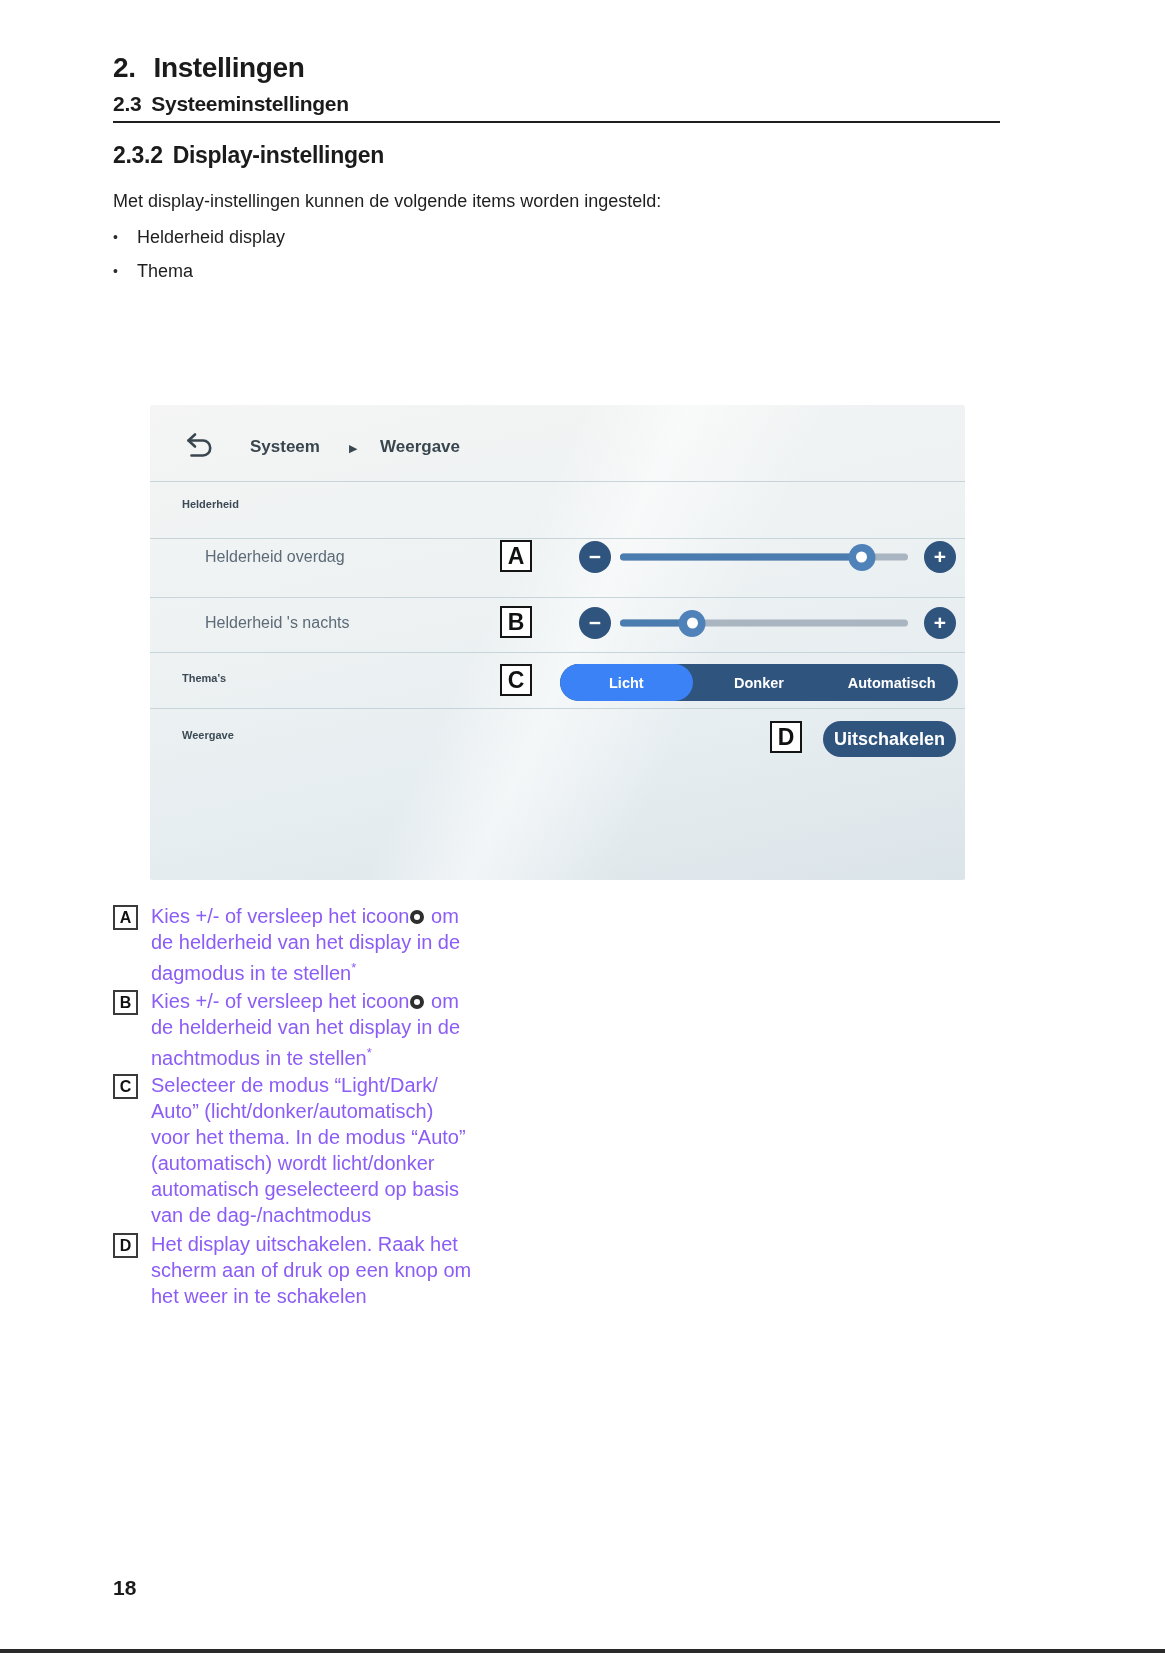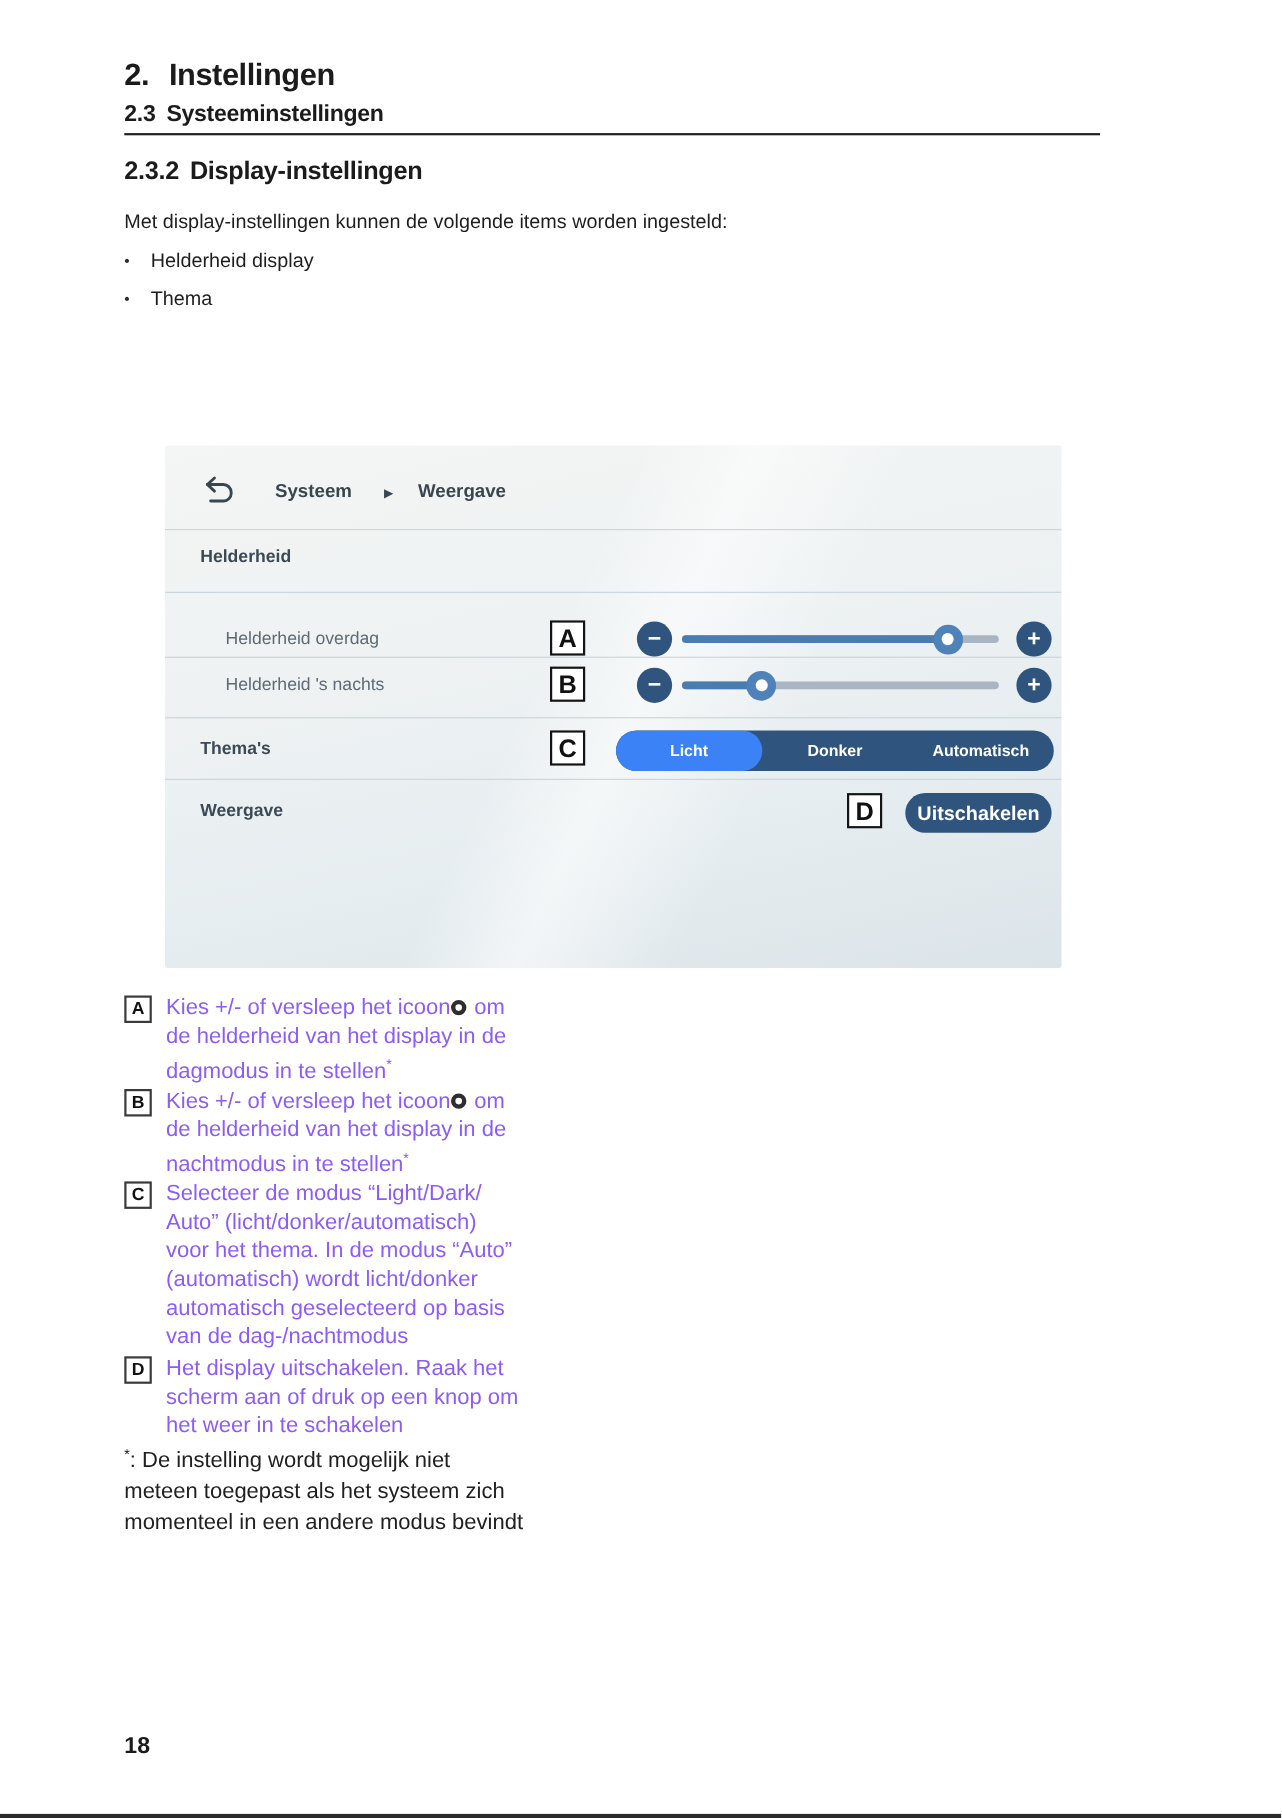--- a/index.html
+++ b/index.html
@@ -28,21 +28,21 @@
   }
   .panel::before{
     content:"";position:absolute;inset:0;
     background:linear-gradient(115deg,rgba(255,255,255,0) 42%,rgba(255,255,255,0.55) 52%,rgba(255,255,255,0) 66%);
     pointer-events:none;
   }
   .p-divider{position:absolute;left:0;width:815px;height:1px;background:#c7d4da;}
   .crumb-text{position:absolute;font-size:17px;font-weight:700;color:#39464f;}
   .crumb-sep{position:absolute;font-size:11px;color:#39464f;}
   .back-btn{position:absolute;left:34px;top:26px;width:30px;height:30px;background:none;border:none;padding:0;cursor:pointer;}
-  .sec-header{position:absolute;left:32px;font-size:16px;font-weight:700;color:#3c4a55;}
+  .sec-header{position:absolute;left:32px;font-size:11px;font-weight:700;color:#3c4a55;}
   .row-label{position:absolute;left:55px;font-size:16px;color:#5c6b77;}
   .marker-box{
     position:absolute;width:32px;height:32px;background:#ffffff;border:2.5px solid #141414;
     display:flex;align-items:center;justify-content:center;
     font-size:23px;font-weight:700;color:#111;box-sizing:border-box;line-height:1;
   }
   .circle-btn{
     position:absolute;width:32px;height:32px;border-radius:50%;background:#2f547e;border:none;
     color:#fff;font-size:21px;font-weight:700;line-height:30px;text-align:center;padding:0;cursor:pointer;
     font-family:"Liberation Sans", sans-serif;
@@ -123,21 +123,21 @@
     </button>
     <span class="crumb-text" style="left:100px;top:32px">Systeem</span>
     <span class="crumb-sep" style="left:199px;top:37px">▶</span>
     <span class="crumb-text" style="left:230px;top:32px">Weergave</span>
 
     <div class="p-divider" style="top:76px"></div>
 
     <div class="sec-header" style="top:93px">Helderheid</div>
     <div class="p-divider" style="top:133px"></div>
 
-    <div class="slider-row" style="top:156px">
+    <div class="slider-row" style="top:132px">
       <span class="row-label" style="top:11px">Helderheid overdag</span>
       <span class="marker-box" style="left:350px;top:3px">A</span>
       <button class="circle-btn" style="left:429px;top:4px">−</button>
       <div class="track">
         <div class="track-fill" style="width: 84%;"></div>
         <div class="thumb" style="left: 84%;"></div>
       </div>
       <button class="circle-btn" style="left:774px;top:4px">+</button>
     </div>
     <div class="p-divider" style="top:192px"></div>
@@ -196,19 +196,16 @@
 van de dag-/nachtmodus</span>
   </div>
 
   <div class="legend-item" style="top:1231px">
     <span class="legend-marker">D</span>
     <span class="legend-text">Het display uitschakelen. Raak het
 scherm aan of druk op een knop om
 het weer in te schakelen</span>
   </div>
 
-  <div class="footnote"><sup>*</sup><span class="fn-text">: De instelling wordt mogelijk niet
-meteen toegepast als het systeem zich
-momenteel in een andere modus bevindt</span></div>
 
   <div class="page-num">18</div>
   <div class="bottom-edge"></div>
 </div>
 
 </body></html>

